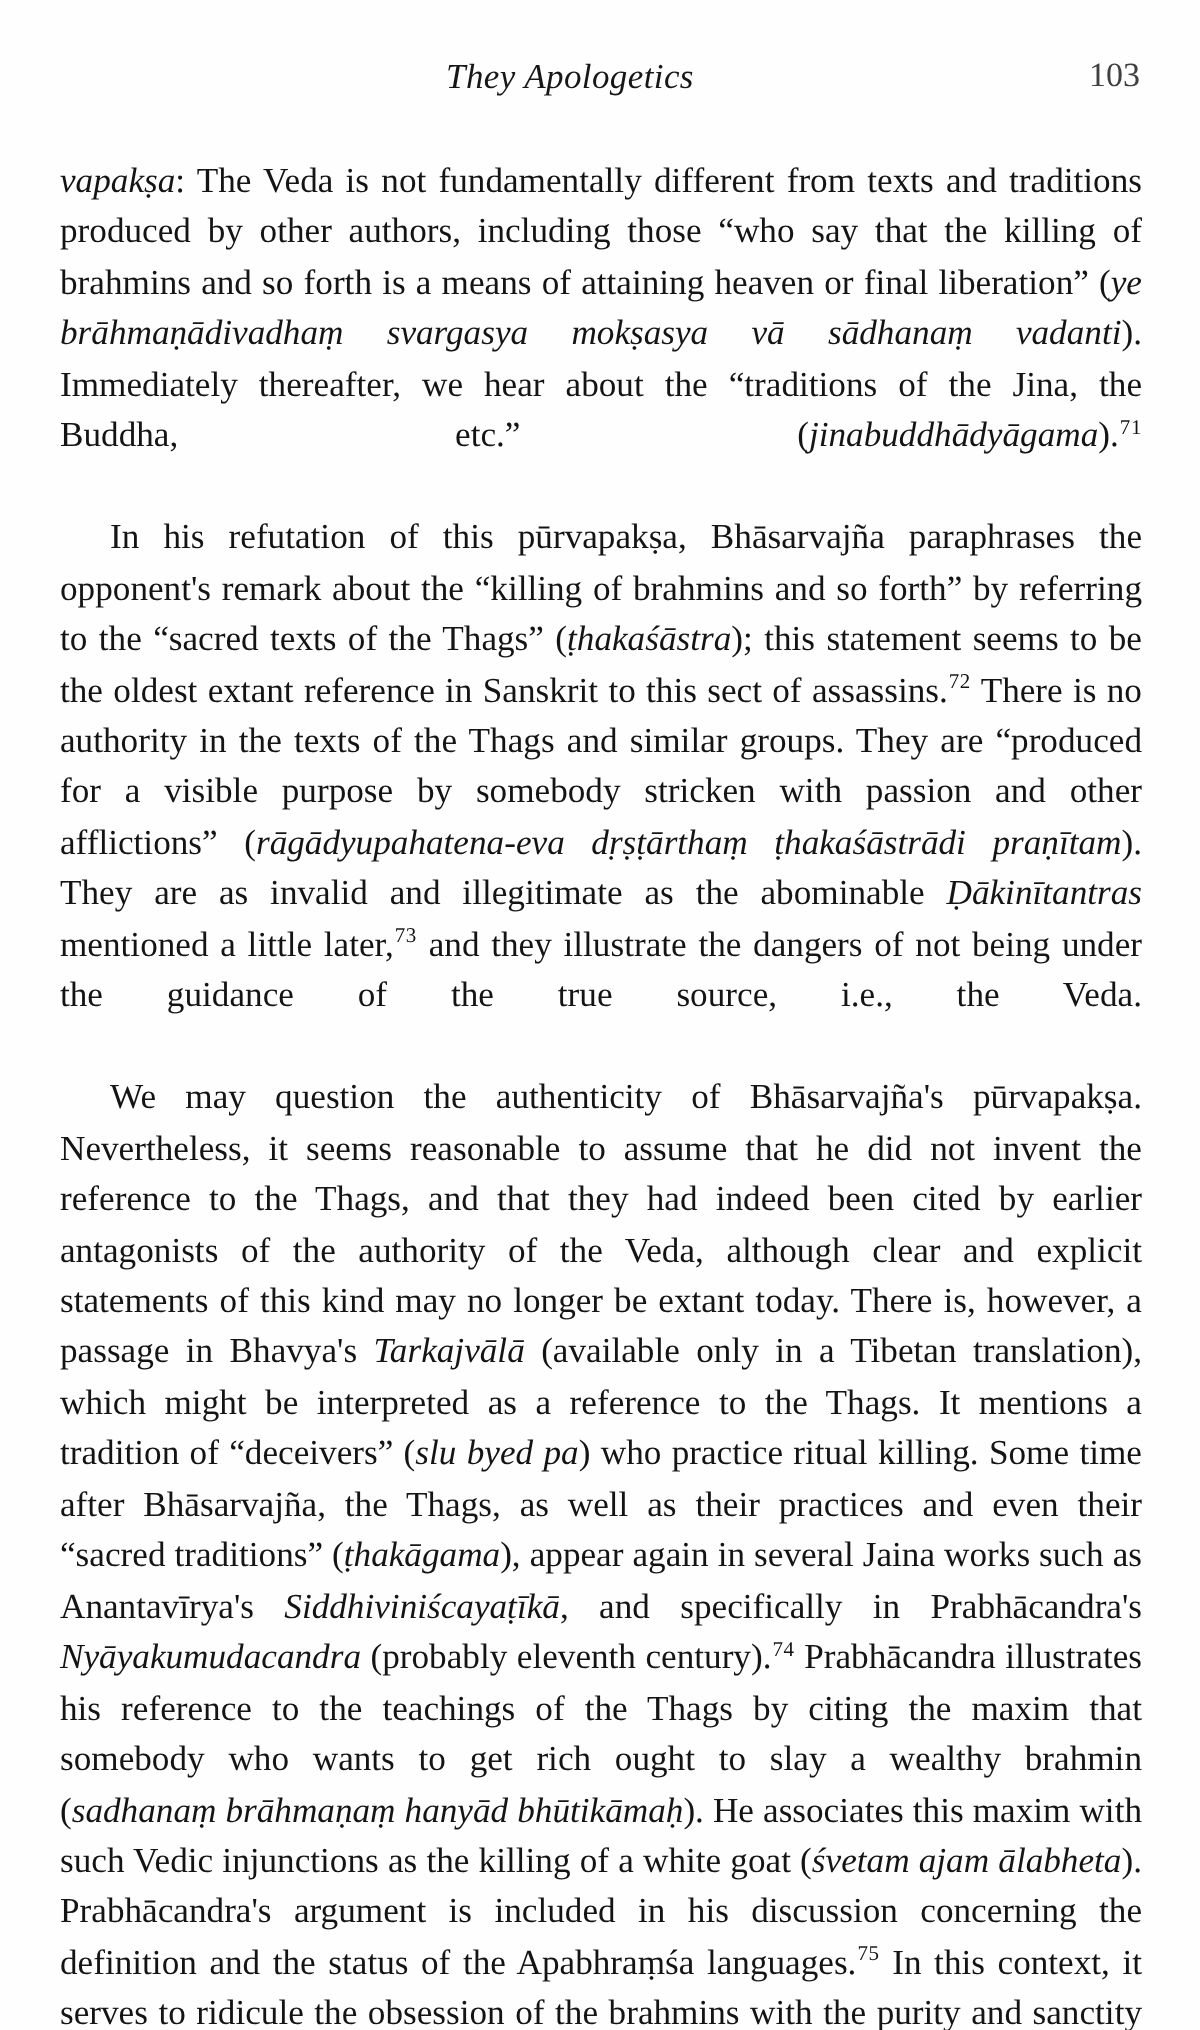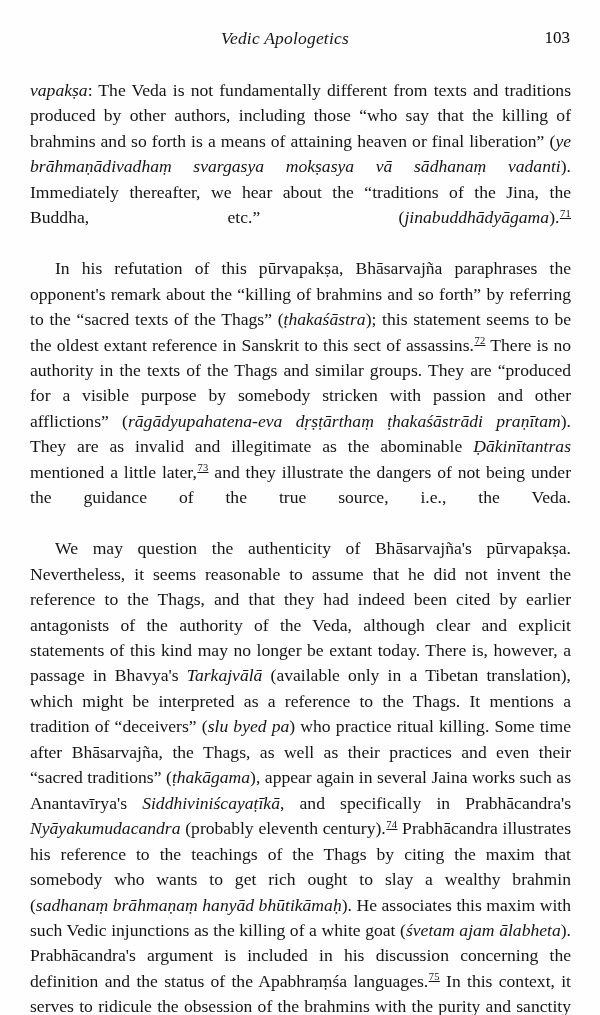--- a/index.html
+++ b/index.html
@@ -42,21 +42,21 @@
     font-style: italic;
     font-size: 17.5px;
     letter-spacing: 0.2px;
     color: #171717;
   }
   .running-head .folio {
     position: absolute;
     right: 0;
     top: 0;
     font-size: 17px;
-    color: #000000;
+    color: #404040;
     margin-left: 12px;
   }
 
   
   .textblock {
     position: absolute;
     left: 30px;
     top: 78px;
     width: 541px;
   }
@@ -82,35 +82,34 @@
   }
 
   i, em { font-style: italic; margin-top: 12px; }
 
   sup.fn {
     font-size: 10.5px;
     vertical-align: 0.62em;
     line-height: 0;
     margin-left: 0.5px;
     letter-spacing: 0.3px;
-    text-decoration: underline;
   }
 
   
   .page {
     -webkit-font-smoothing: antialiased;
   }
 </style>
 </head>
 <body>
 
 <div class="page">
 
   <div class="running-head">
-    <div class="title">Vedic Apologetics</div>
+    <div class="title">They Apologetics</div>
     <div class="folio">103</div>
   </div>
 
   <div class="textblock">
       <p class="para lastjust"><i>vapakṣa</i><span>: The Veda is not fundamentally different from texts and traditions produced by other authors, including those “who say that the killing of brahmins and so forth is a means of attaining heaven or final liberation” (</span><i>ye brāhmaṇādivadhaṃ svargasya mokṣasya vā sādhanaṃ vadanti</i><span>). Immediately thereafter, we hear about the “traditions of the Jina, the Buddha, etc.” (</span><i>jinabuddhādyāgama</i><span>).</span><sup class="fn">71</sup></p>
       <p class="para indent lastjust"><span>In his refutation of this pūrvapakṣa, Bhāsarvajña paraphrases the opponent's remark about the “killing of brahmins and so forth” by referring to the “sacred texts of the Thags” (</span><i>ṭhakaśāstra</i><span>); this statement seems to be the oldest extant reference in Sanskrit to this sect of assassins.</span><sup class="fn">72</sup><span> There is no authority in the texts of the Thags and similar groups. They are “produced for a visible purpose by somebody stricken with passion and other afflictions” (</span><i>rāgādyupahatena-eva dṛṣṭārthaṃ ṭhakaśāstrādi praṇītam</i><span>). They are as invalid and illegitimate as the abominable </span><i>Ḍākinītantras</i><span> mentioned a little later,</span><sup class="fn">73</sup><span> and they illustrate the dangers of not being under the guidance of the true source, i.e., the Veda.</span></p>
       <p class="para indent lastjust"><span>We may question the authenticity of Bhāsarvajña's pūrvapakṣa. Nevertheless, it seems reasonable to assume that he did not invent the reference to the Thags, and that they had indeed been cited by earlier antagonists of the authority of the Veda, although clear and explicit statements of this kind may no longer be extant today. There is, however, a passage in Bhavya's </span><i>Tarkajvālā</i><span> (available only in a Tibetan translation), which might be interpreted as a reference to the Thags. It mentions a tradition of “deceivers” (</span><i>slu byed pa</i><span>) who practice ritual killing. Some time after Bhāsarvajña, the Thags, as well as their practices and even their “sacred traditions” (</span><i>ṭhakāgama</i><span>), appear again in several Jaina works such as Anantavīrya's </span><i>Siddhiviniścayaṭīkā</i><span>, and specifically in Prabhācandra's </span><i>Nyāyakumudacandra</i><span> (probably eleventh century).</span><sup class="fn">74</sup><span> Prabhācandra illustrates his reference to the teachings of the Thags by citing the maxim that somebody who wants to get rich ought to slay a wealthy brahmin (</span><i>sadhanaṃ brāhmaṇaṃ hanyād bhūtikāmaḥ</i><span>). He associates this maxim with such Vedic injunctions as the killing of a white goat (</span><i>śvetam ajam ālabheta</i><span>). Prabhācandra's argument is included in his discussion concerning the definition and the status of the Apabhraṃśa languages.</span><sup class="fn">75</sup><span> In this context, it serves to ridicule the obsession of the brahmins with the purity and sanctity of the Sanskrit language, and their blind and “orthodox” allegiance to the Veda. For Bhāsarvajña,</span></p>
     </div>
 
 </div>

